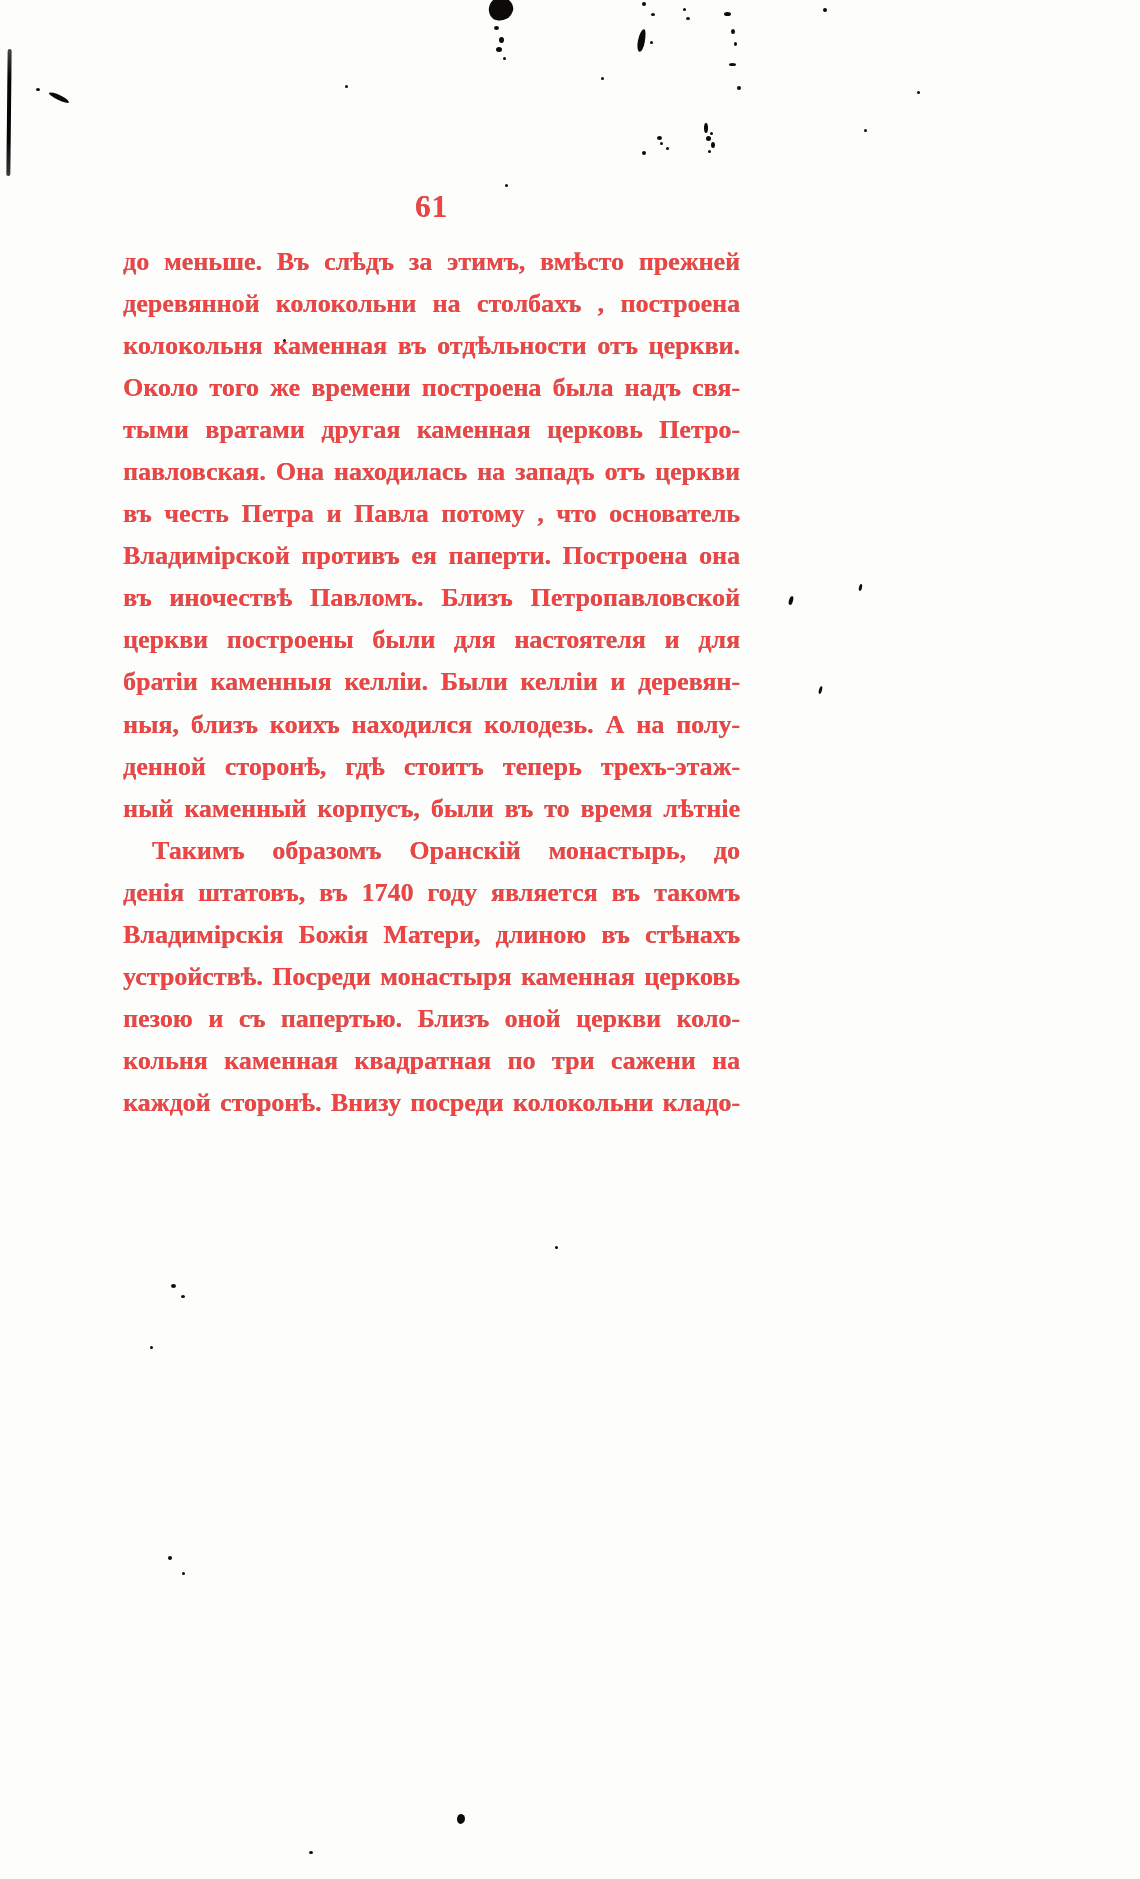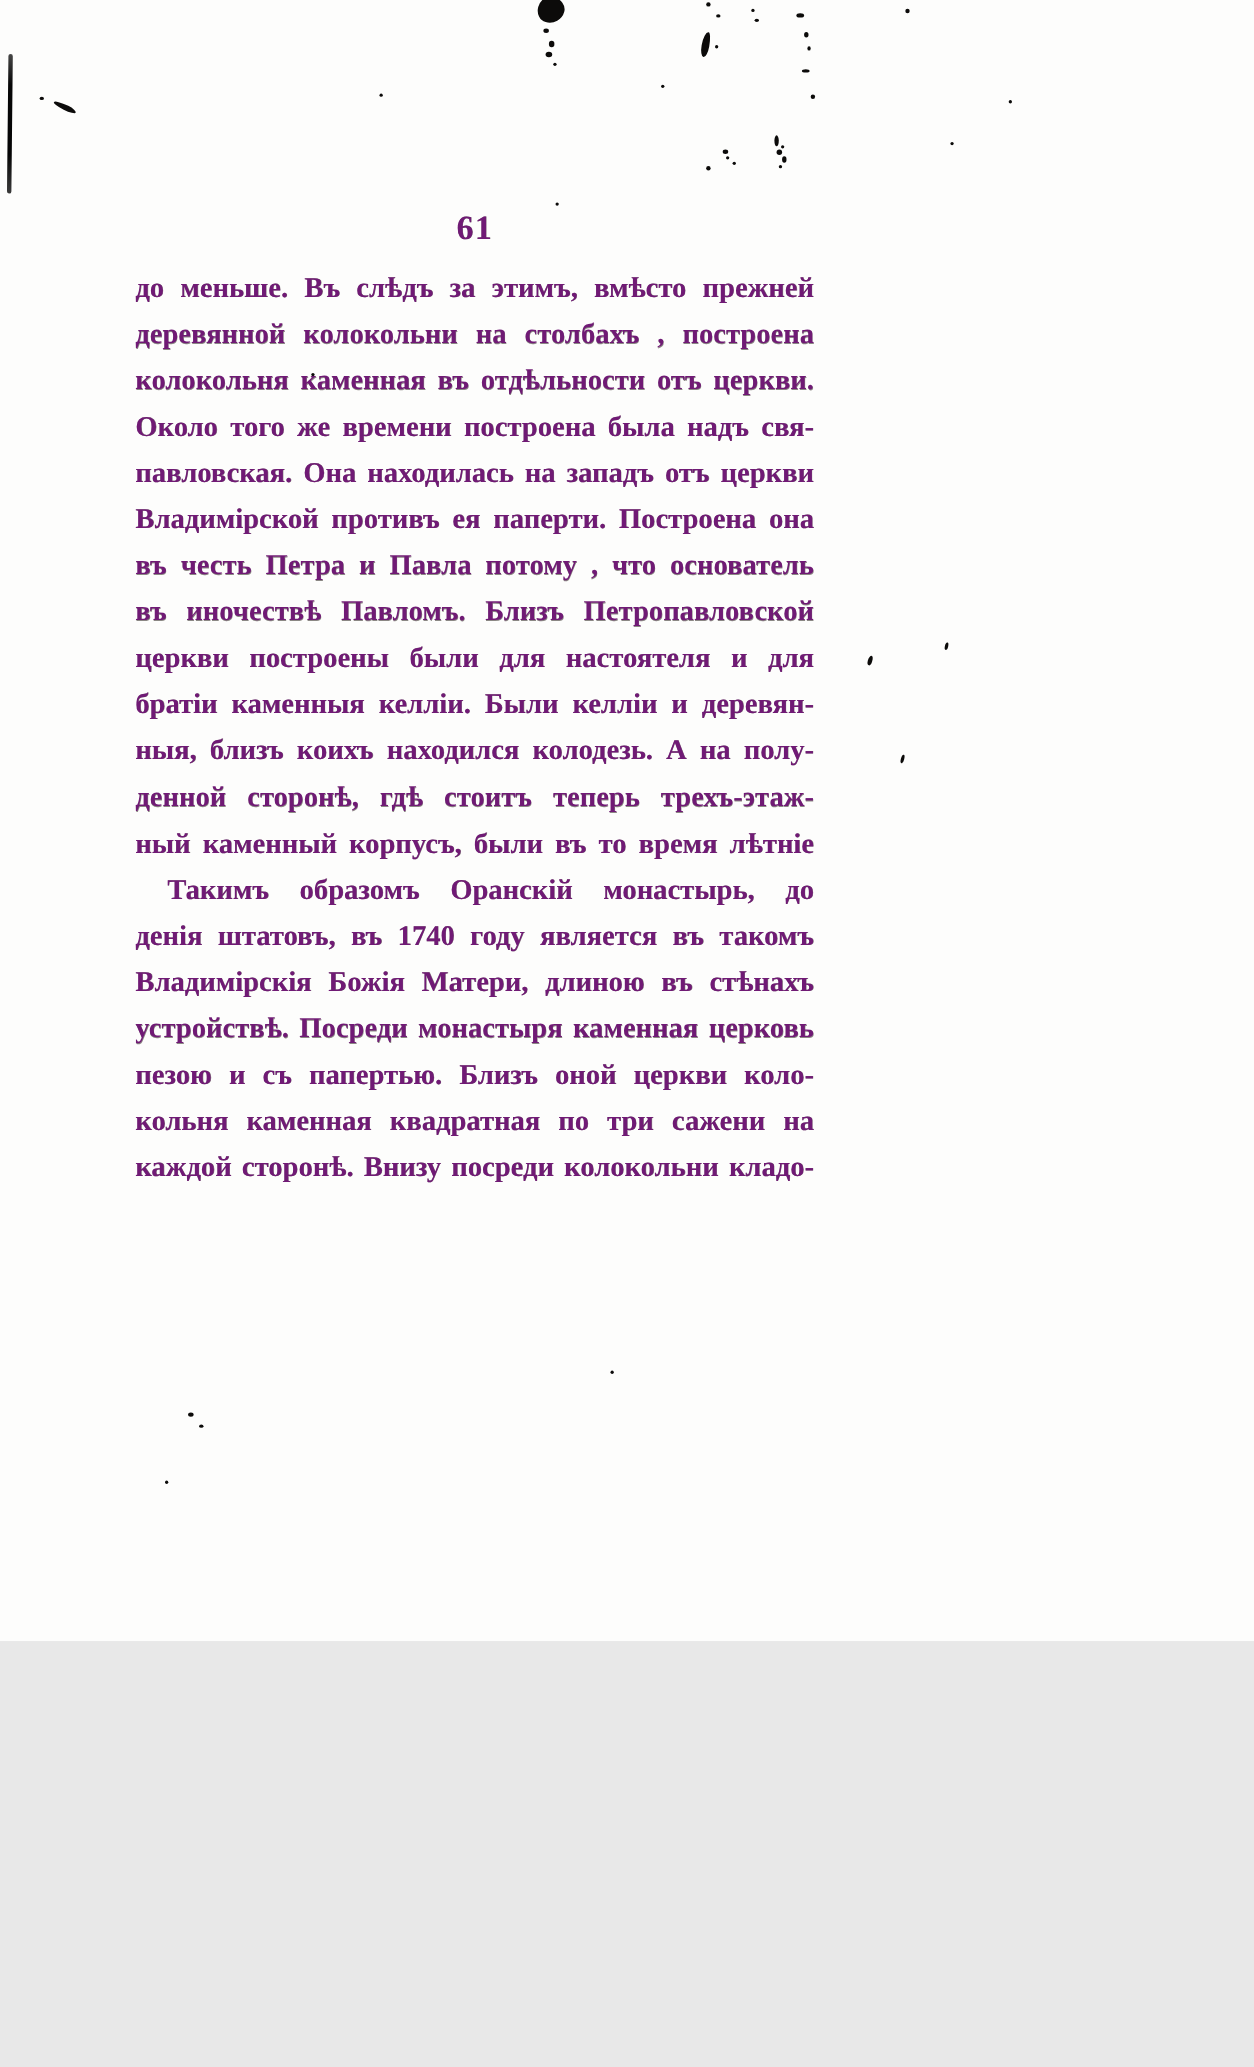--- a/index.html
+++ b/index.html
@@ -1,20 +1,20 @@
 <!DOCTYPE html>
 <html><head>
 <meta charset="utf-8">
 <style>
   html,body{margin:0;padding:0;background:#e8e8e8;}
   .canvas{
-    position:relative;width:1140px;height:1492px;
+    position:relative;width:1140px;height:1879px;
     background:#fdfdfc;overflow:hidden;
     font-family:"Liberation Serif","DejaVu Serif",serif;
-    color:#701a75;
+    color:#ef4444;
   }
   .page-number{
     position:absolute;left:123px;top:189px;width:617px;
     text-align:center;font-size:31px;font-weight:bold;
     letter-spacing:1px;
     text-shadow:0.3px 0.3px 0.5px rgba(20,16,10,0.55);
   }
   .text-block{
     position:absolute;left:123px;top:241px;width:617px;
     font-size:26px;font-weight:bold;line-height:42.05px;
@@ -43,23 +43,24 @@
 
 <div class="canvas">
 
   <div class="page-number">61</div>
 
   <div class="text-block">
     <div class="line">до меньше. Въ слѣдъ за этимъ, вмѣсто прежней</div>
     <div class="line">деревянной колокольни на столбахъ , построена</div>
     <div class="line">колокольня каменная въ отдѣльности отъ церкви.</div>
     <div class="line">Около того же времени построена была надъ свя-</div>
+    <div class="line">тыми вратами другая каменная церковь Петро-</div>
     <div class="line">павловская. Она находилась на западъ отъ церкви</div>
+    <div class="line">въ честь Петра и Павла потому , что основатель</div>
     <div class="line">Владимірской противъ ея паперти. Построена она</div>
-    <div class="line">въ честь Петра и Павла потому , что основатель</div>
     <div class="line">въ иночествѣ Павломъ. Близъ Петропавловской</div>
     <div class="line">церкви построены были для настоятеля и для</div>
     <div class="line">братіи каменныя келліи. Были келліи и деревян-</div>
     <div class="line">ныя, близъ коихъ находился колодезь. А на полу-</div>
     <div class="line">денной сторонѣ, гдѣ стоитъ теперь трехъ-этаж-</div>
     <div class="line">ный каменный корпусъ, были въ то время лѣтніе</div>
     <div class="line indent">Такимъ образомъ Оранскій монастырь, до учреж-</div>
     <div class="line">денія штатовъ, въ 1740 году является въ такомъ</div>
     <div class="line">Владимірскія Божія Матери, длиною въ стѣнахъ</div>
     <div class="line">устройствѣ. Посреди монастыря каменная церковь</div>

